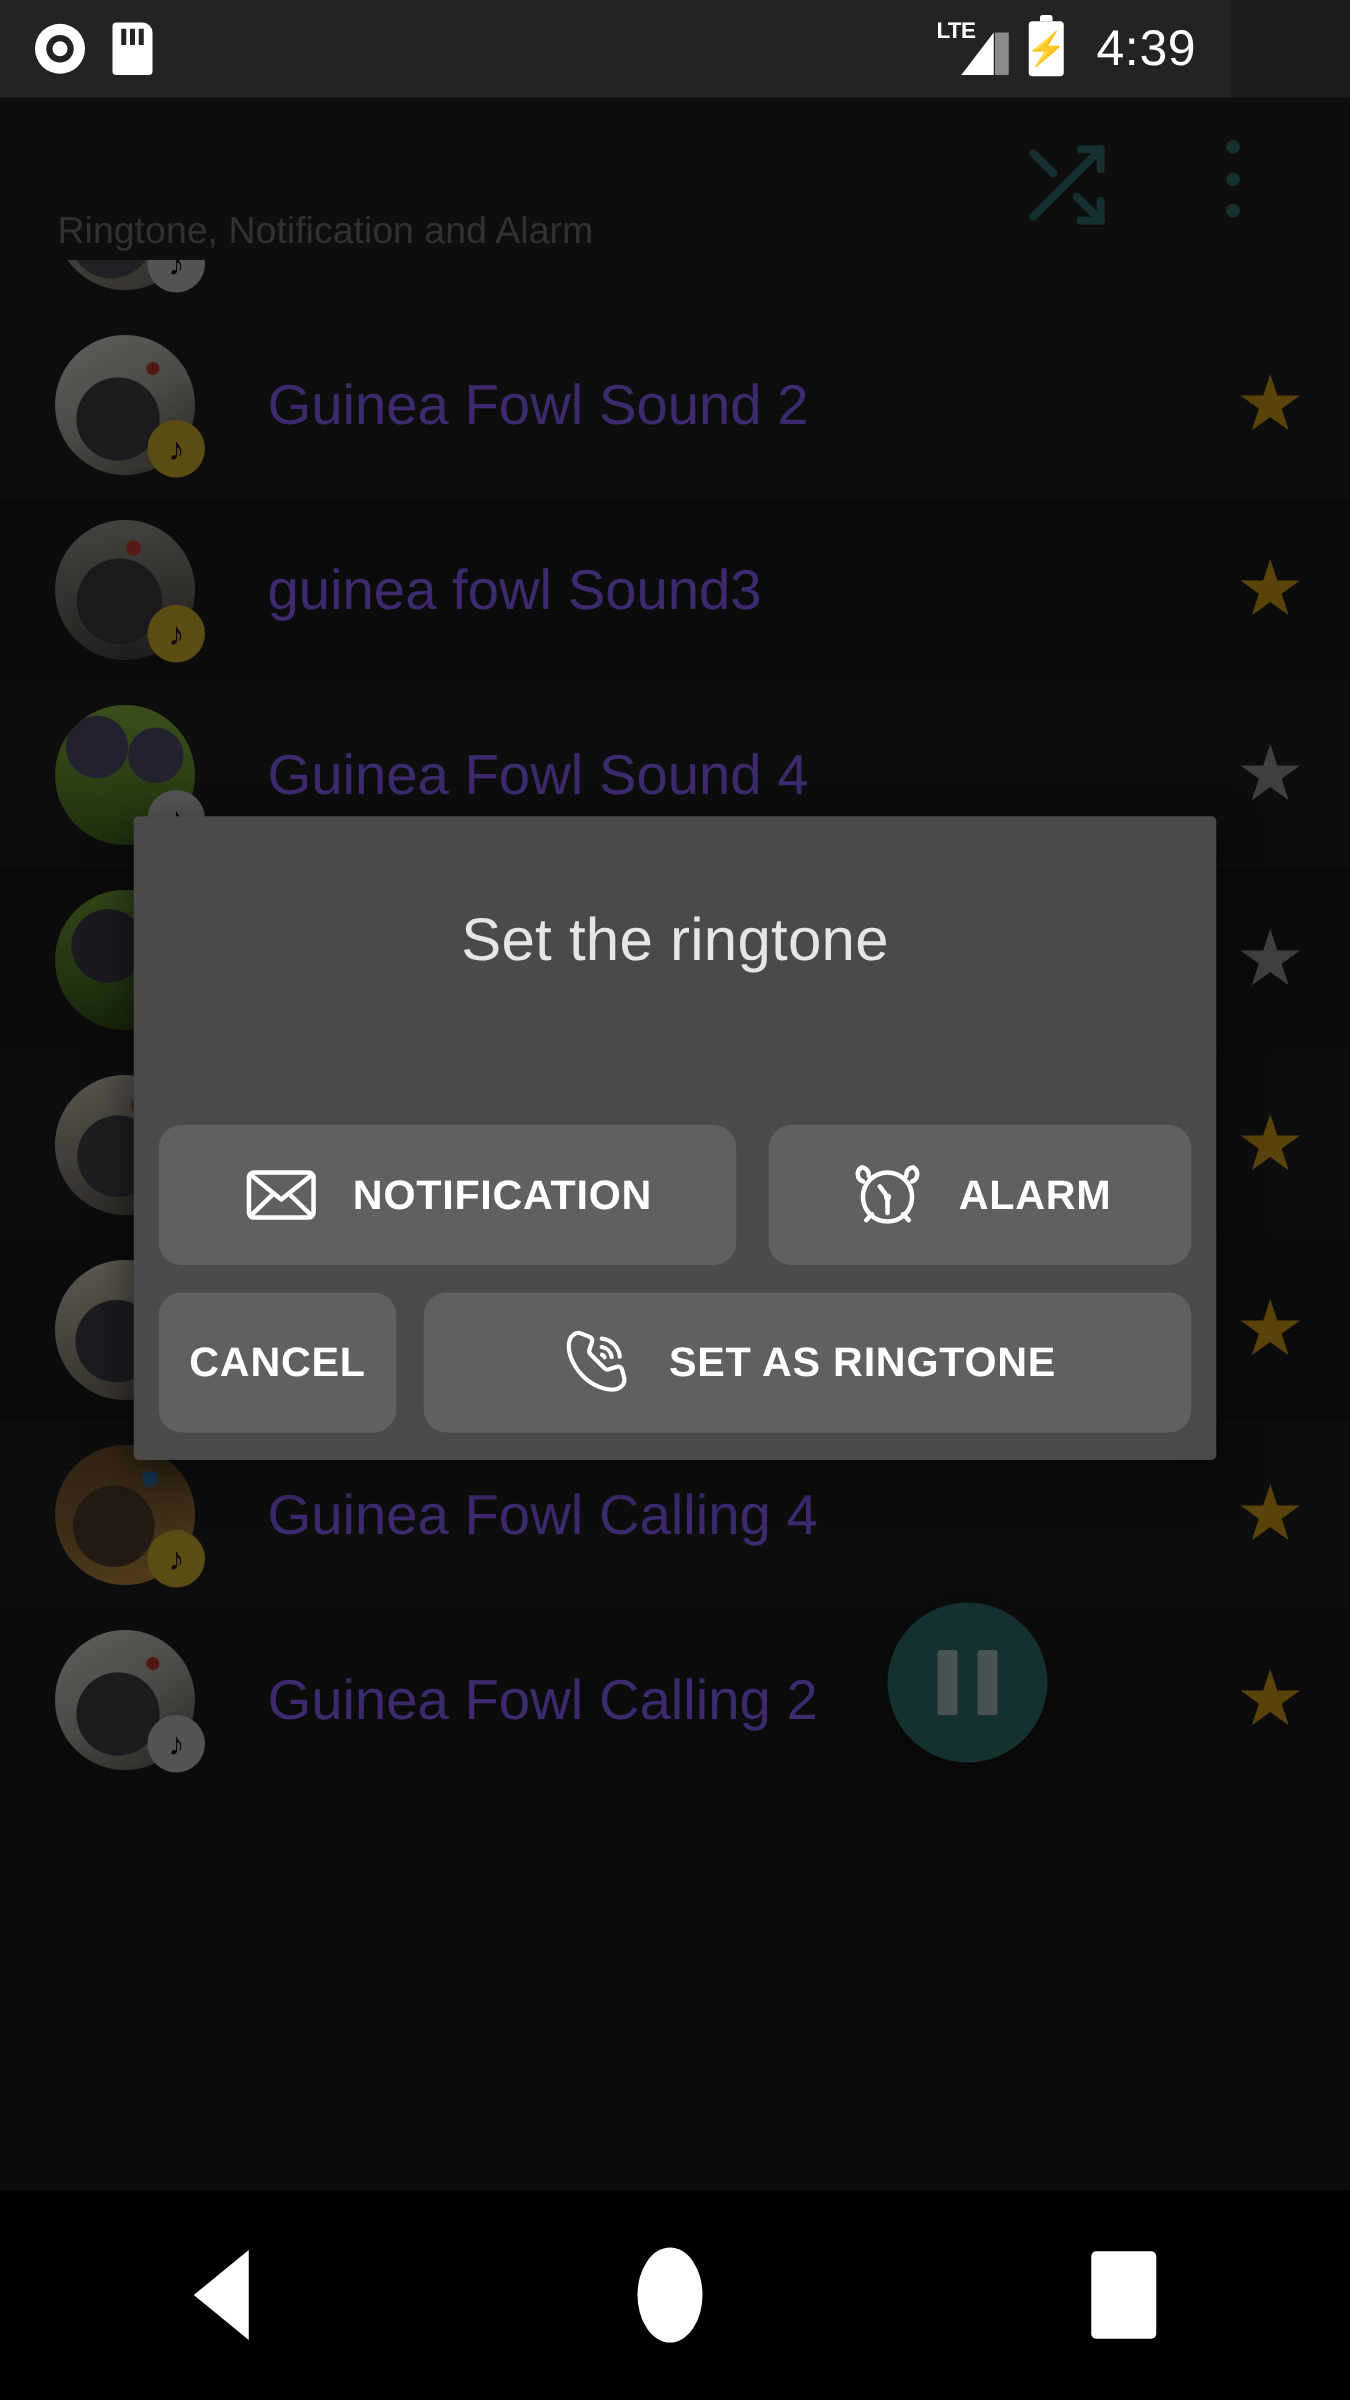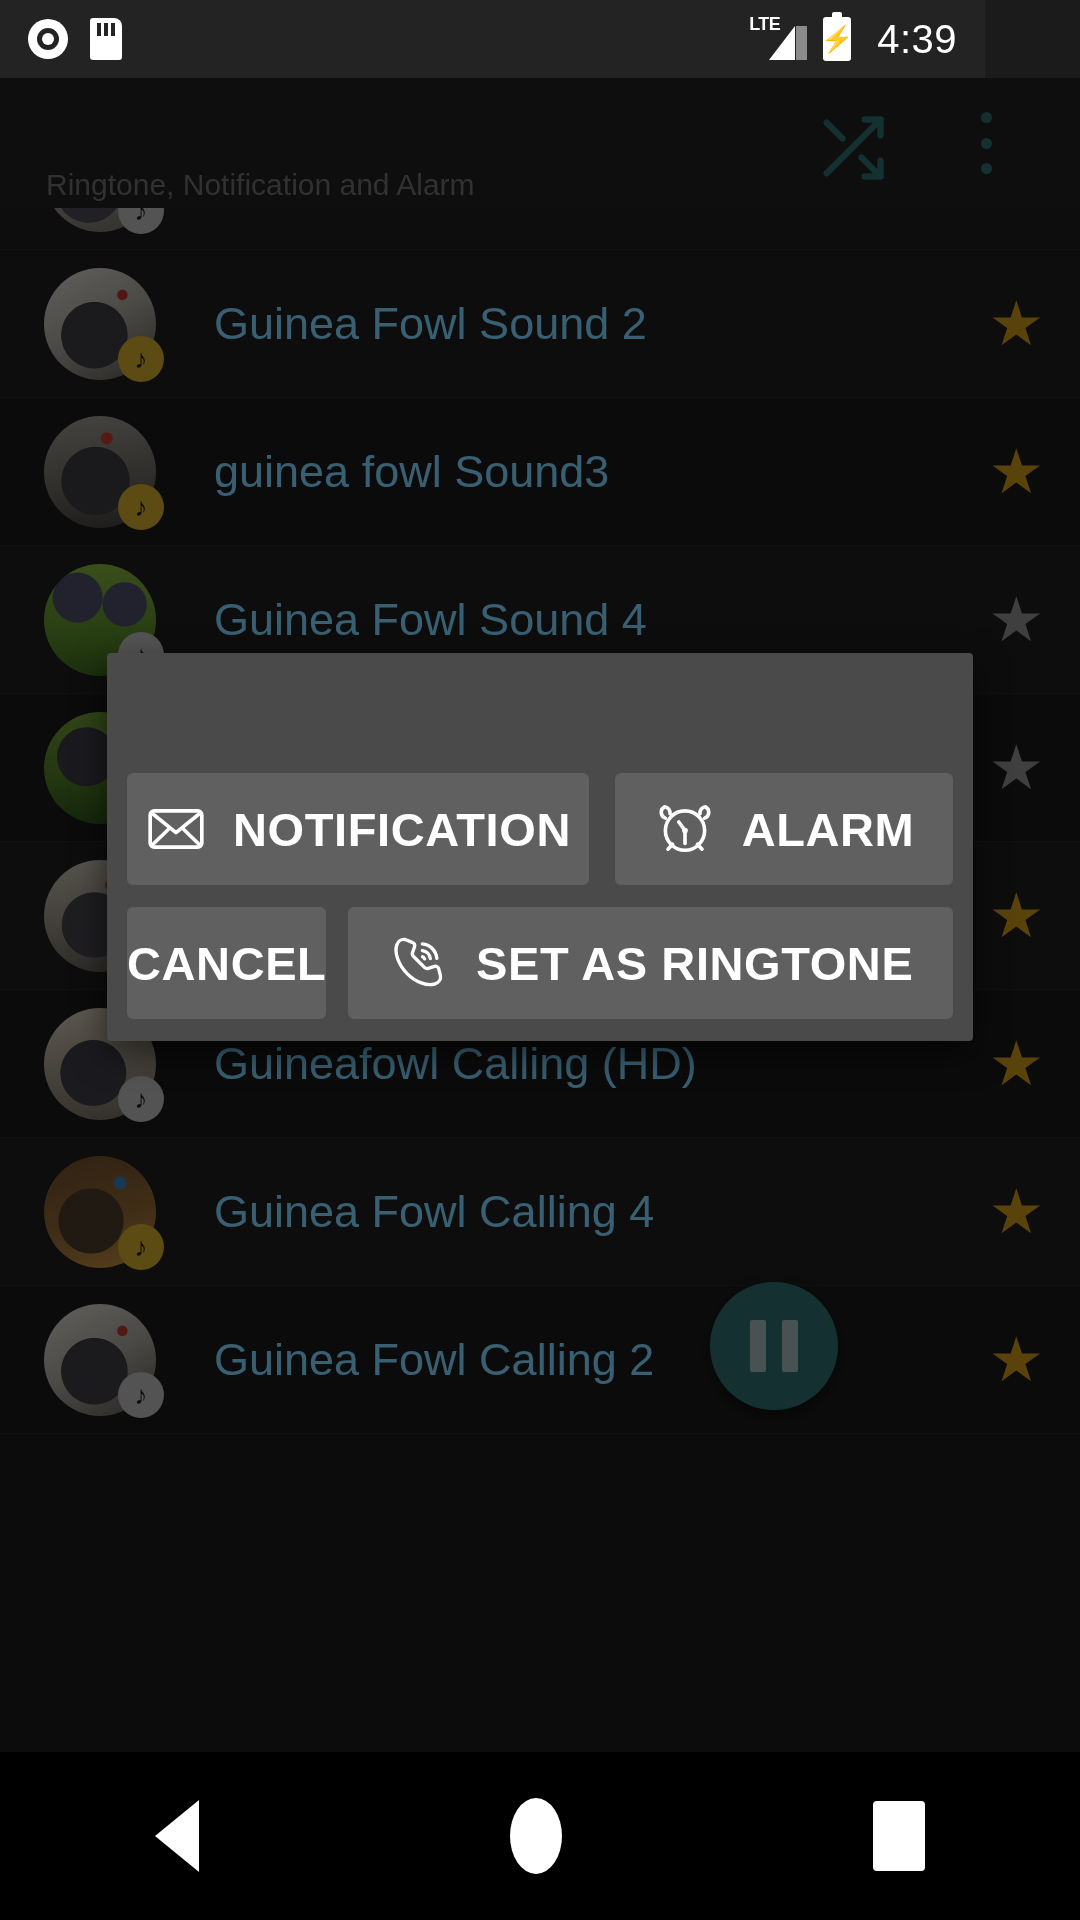--- a/index.html
+++ b/index.html
@@ -149,21 +149,21 @@
   .badge{
     position:absolute; right:-8px; bottom:-2px;
     width:46px; height:46px; border-radius:50%;
     display:flex; align-items:center; justify-content:center;
     font-size:26px; line-height:1; color:#1a1a1a;
     background:#b9b9b9;
   }
   .badge.gold{ background:#cfa72e; }
   .row-title{
     margin-left:58px;
-    font-size:45px; color:#7dd3fc;
+    font-size:45px; color:#8b5cf6;
     font-weight:400; white-space:nowrap;
   }
   .star{
     margin-left:auto;
     font-size:62px; line-height:1;
     color:#c8921a;
   }
   .star.off{ color:#8d8d8d; }
 
   
@@ -251,26 +251,26 @@
   }
   .btn-row{
     display:flex;
     padding:0 20px;
     gap:26px;
     margin-top:120px;
   }
   .btn-row.second{ margin-top:22px; gap:22px; }
   .dlg-btn{
     background:#606060;
-    border-radius:6px;
+    border-radius:18px;
     display:flex; align-items:center;
     justify-content:center;
     gap:26px;
     color:#ffffff;
-    font-size:47px;
+    font-size:33px;
     font-weight:700;
     letter-spacing:.6px;
     height:112px;
     border:none;
     cursor:pointer;
   }
   #btn-notification{ flex:0 0 462px; }
   #btn-alarm{ flex:1;justify-content:center; }
   #btn-cancel{ flex:0 0 190px; }
   #btn-set-ringtone{ flex:1; }
@@ -442,20 +442,21 @@
       <div class="batt">
         <span class="bolt">⚡</span>
       </div>
       <div class="sb-time">4:39</div>
     </div>
   </div>
 
   <div id="scrim"></div>
 
   <div id="dialog">
+    <div id="dialog-title">Set the ringtone</div>
 
     <div class="btn-row">
       <button class="dlg-btn" id="btn-notification">
         <span class="dlg-icon">
           <svg viewBox="0 0 24 24" fill="none" stroke="#ffffff" stroke-width="1.4" stroke-linecap="round" stroke-linejoin="round">
             <rect x="2" y="5" width="20" height="14" rx="1.6"></rect>
             <polyline points="2.6 5.8 12 13.4 21.4 5.8"></polyline>
             <line x1="2.6" y1="18.4" x2="9" y2="12.2"></line>
             <line x1="21.4" y1="18.4" x2="15" y2="12.2"></line>
           </svg>

